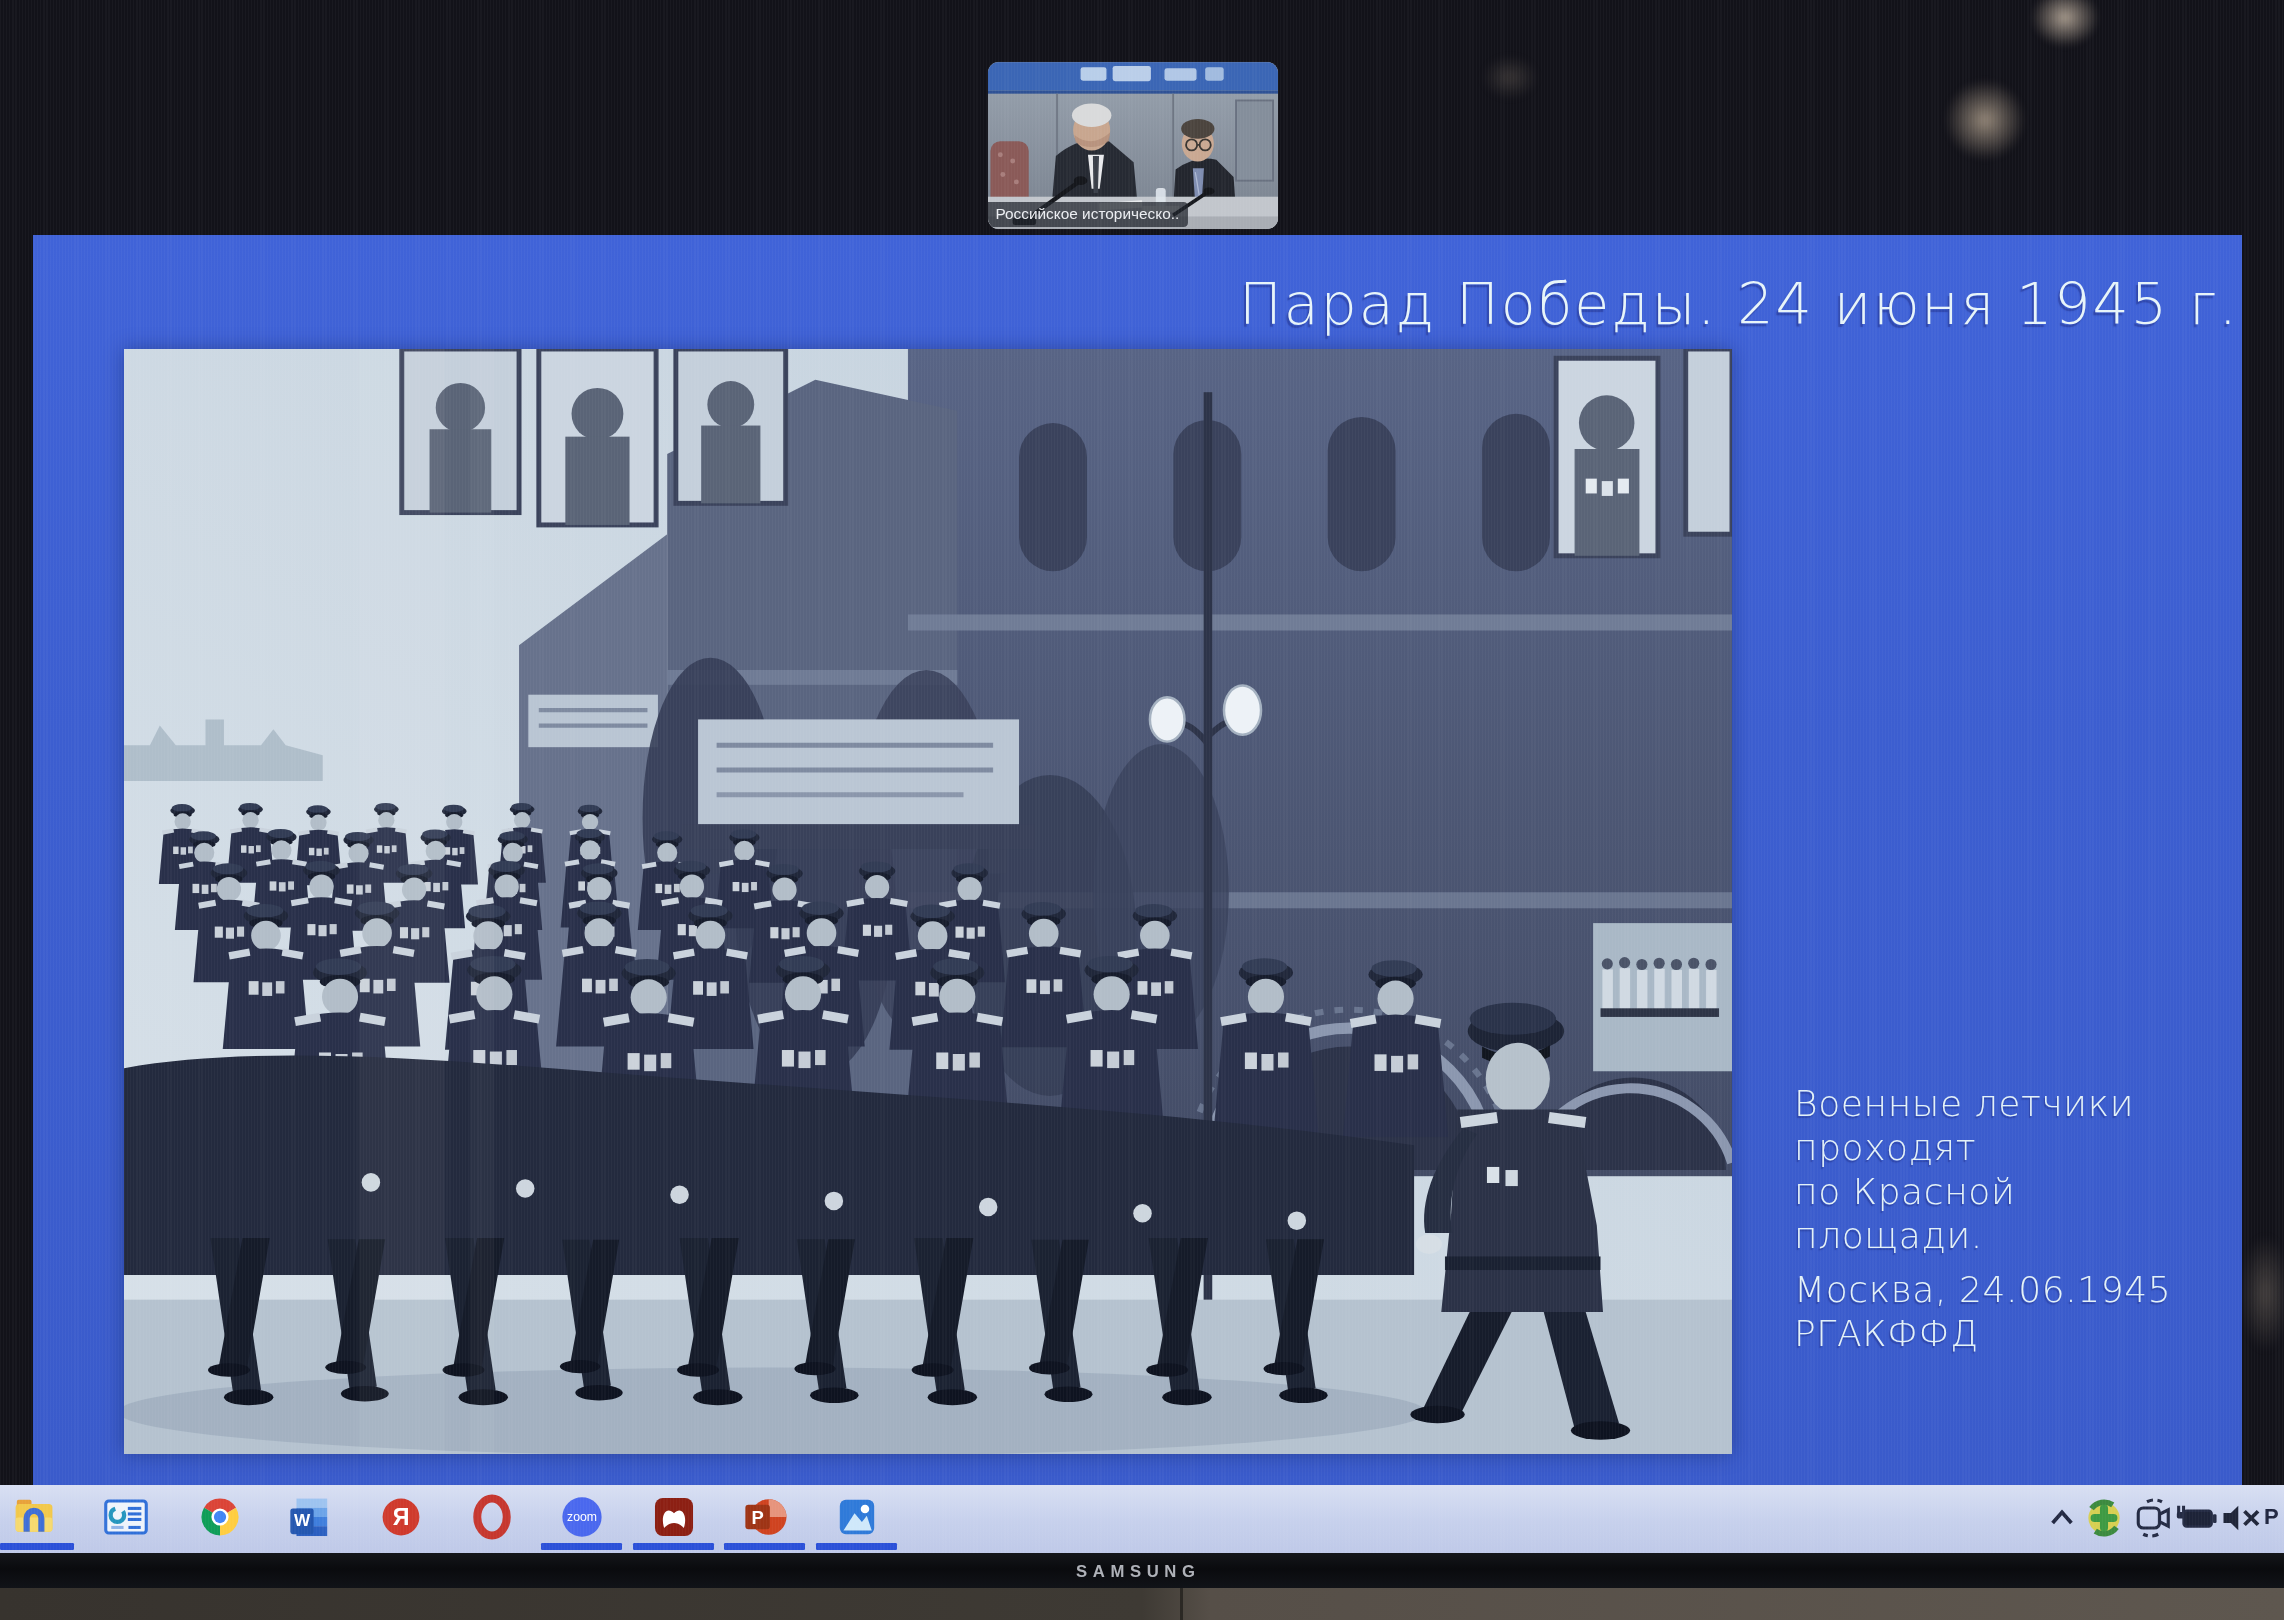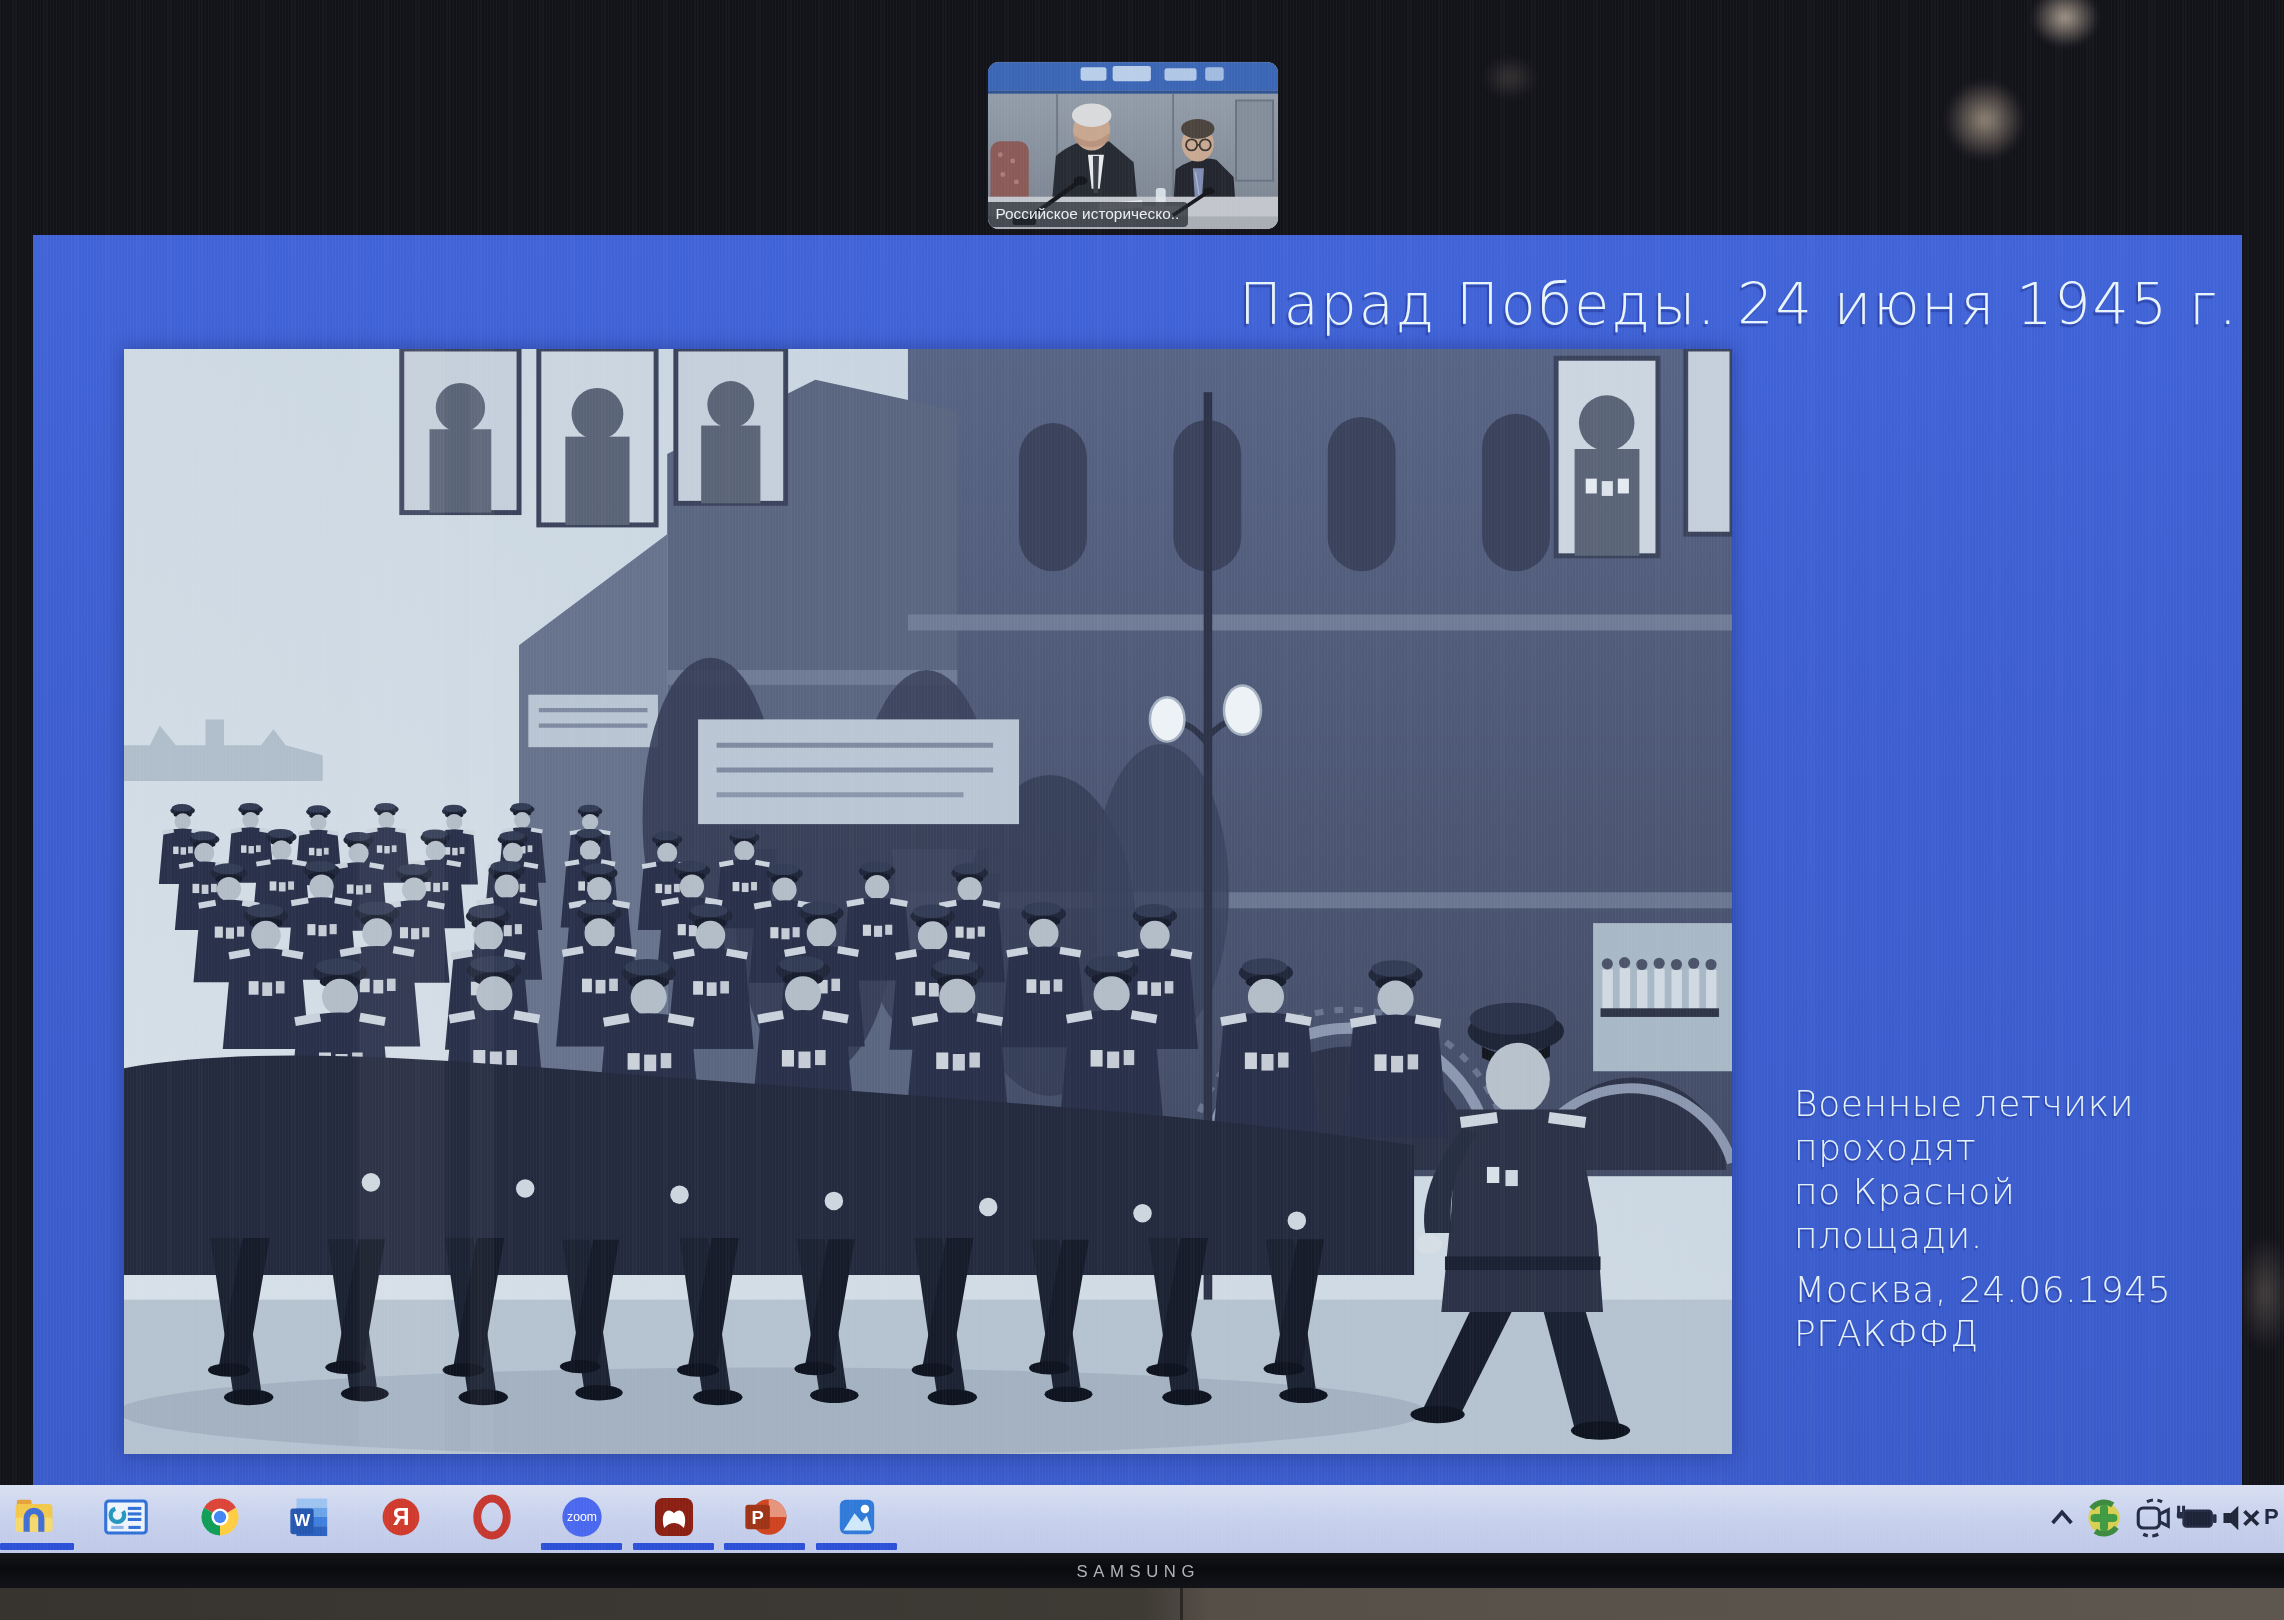--- a/index.html
+++ b/index.html
@@ -77,21 +77,21 @@
     position:absolute;top:18.5px;left:2264px;width:37px;
     font-size:22px;font-weight:bold;color:#202640;letter-spacing:1.2px;
   }
   
   .bezel{
     position:absolute;left:0;top:1553px;width:2284px;height:35px;
     background:linear-gradient(180deg,#14161a 0%,#0a0b0e 45%,#111318 100%);
   }
   .brand{
     position:absolute;left:50%;top:8.6px;transform:translateX(-53%);
-    color:#bdc0c7;font-size:16.7px;font-weight:normal;letter-spacing:5.6px;opacity:.92;
+    color:#bdc0c7;font-size:16.7px;font-weight:bold;letter-spacing:5.6px;opacity:.92;
   }
   .desk{
     position:absolute;left:0;top:1588px;width:2284px;height:33px;
     background:linear-gradient(90deg,#37332e 0%,#3e3a34 50%,#564f48 53%,#5e574f 100%);
   }
   .desk .seam{position:absolute;left:1180px;top:0;width:2.5px;height:33px;background:#2b2824;}
   
   .moire{
     position:absolute;left:0;top:0;width:2284px;height:1553px;pointer-events:none;
     background:repeating-linear-gradient(90deg,rgba(255,255,255,.03) 0 1.2px,rgba(0,0,0,0) 1.2px 3.1px);

